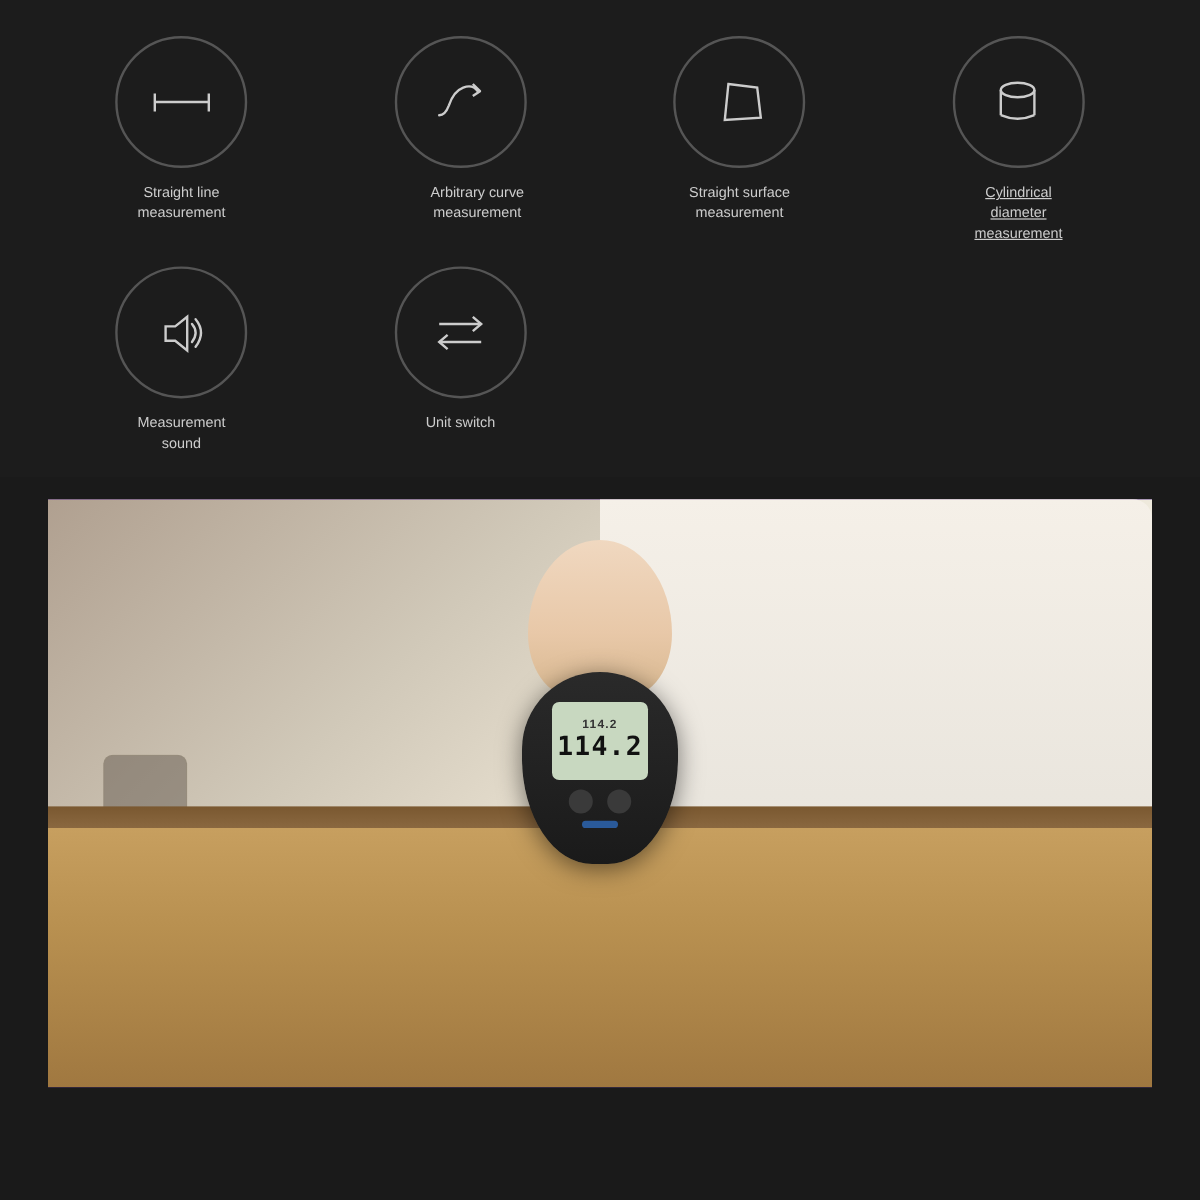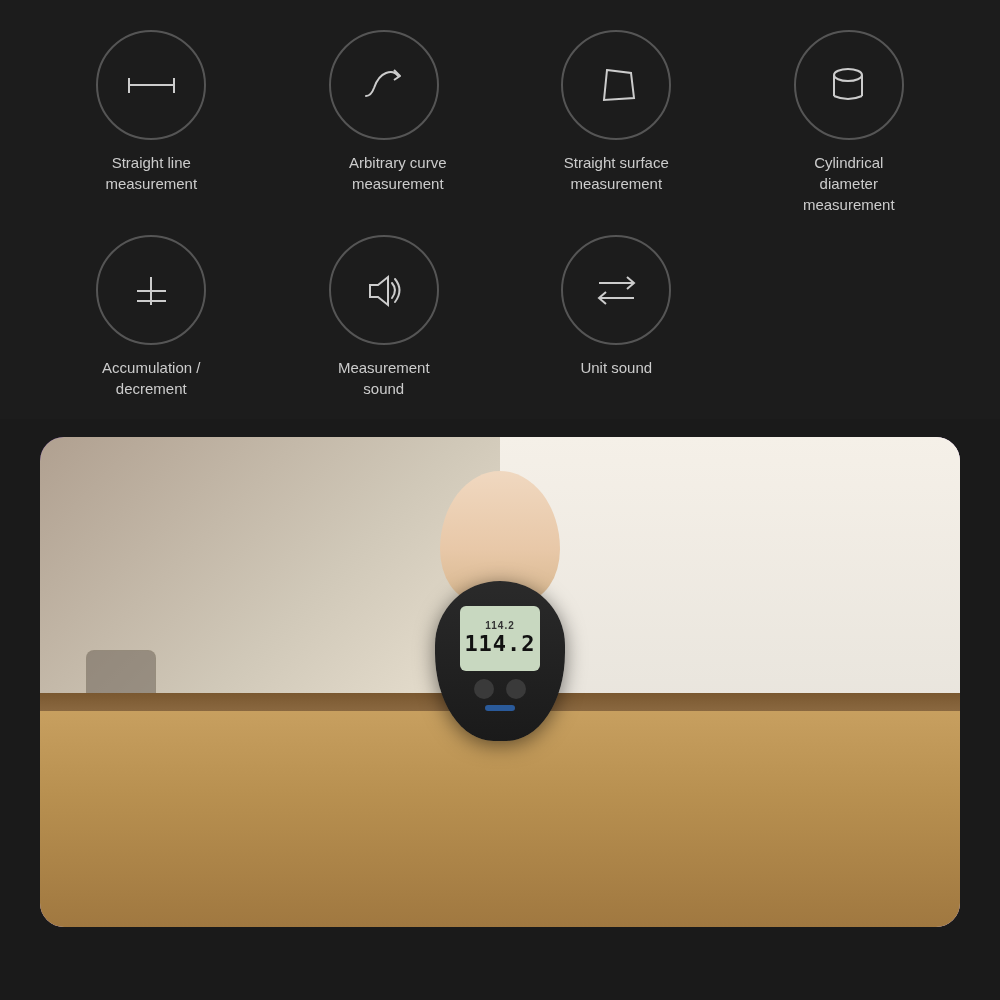--- a/index.html
+++ b/index.html
@@ -46,29 +46,29 @@
     .feature-circle svg {
       width: 55px;
       height: 55px;
       stroke: #ccc;
       stroke-width: 1.5;
       fill: none;
     }
 
     .feature-label {
       color: #ccc;
-      font-size: 15px;
+      font-size: 12px;
       text-align: center;
       line-height: 1.4;
     }
 
     .bottom-section {
       width: 92%;
       margin: 18px auto 0;
-      border-radius: 24px;
+      border-radius: 0;
       overflow: hidden;
       height: 490px;
       background: #4c1d95;
       position: relative;
     }
 
     .photo-placeholder {
       width: 100%;
       height: 100%;
       position: relative;
@@ -259,36 +259,25 @@
 
     <div class="feature-item">
       <div class="feature-circle">
         <svg viewBox="0 0 55 55">
           <ellipse cx="27" cy="17" rx="14" ry="6" stroke="#ccc" stroke-width="2" fill="none"></ellipse>
           <line x1="13" y1="17" x2="13" y2="38" stroke="#ccc" stroke-width="2"></line>
           <line x1="41" y1="17" x2="41" y2="38" stroke="#ccc" stroke-width="2"></line>
           <path d="M13 38 Q27 44 41 38" stroke="#ccc" stroke-width="2" fill="none"></path>
         </svg>
       </div>
-      <div class="feature-label" style="white-space: pre-line;">Cylindrical
+      <div class="feature-label" style="white-space: pre-line; text-decoration: underline;">Cylindrical
 diameter
 measurement</div>
     </div>
 
-    <div class="feature-item">
-      <div class="feature-circle">
-        <svg viewBox="0 0 55 55">
-          <line x1="27" y1="14" x2="27" y2="42" stroke="#ccc" stroke-width="2"></line>
-          <line x1="13" y1="28" x2="42" y2="28" stroke="#ccc" stroke-width="2"></line>
-          <line x1="13" y1="38" x2="42" y2="38" stroke="#ccc" stroke-width="2"></line>
-        </svg>
-      </div>
-      <div class="feature-label" style="white-space: pre-line;">Accumulation /
-decrement</div>
-    </div>
 
     <div class="feature-item">
       <div class="feature-circle">
         <svg viewBox="0 0 55 55">
           <polygon points="14,22 22,22 32,14 32,42 22,34 14,34" stroke="#ccc" stroke-width="2" fill="none"></polygon>
           <path d="M36 20 Q42 27 36 35" stroke="#ccc" stroke-width="2" fill="none" stroke-linecap="round"></path>
           <path d="M39 16 Q48 27 39 39" stroke="#ccc" stroke-width="2" fill="none" stroke-linecap="round"></path>
         </svg>
       </div>
       <div class="feature-label" style="white-space: pre-line;">Measurement
@@ -297,21 +286,21 @@
 
     <div class="feature-item">
       <div class="feature-circle">
         <svg viewBox="0 0 55 55">
           <line x1="10" y1="20" x2="45" y2="20" stroke="#ccc" stroke-width="2"></line>
           <polyline points="38,14 45,20 38,26" stroke="#ccc" stroke-width="2" fill="none"></polyline>
           <line x1="10" y1="35" x2="45" y2="35" stroke="#ccc" stroke-width="2"></line>
           <polyline points="17,29 10,35 17,41" stroke="#ccc" stroke-width="2" fill="none"></polyline>
         </svg>
       </div>
-      <div class="feature-label">Unit sound</div>
+      <div class="feature-label">Unit switch</div>
     </div>
 
   </div>
 </div>
 
 <div class="bottom-section">
   <div class="photo-placeholder">
 
     <div class="white-bg"></div>
 

